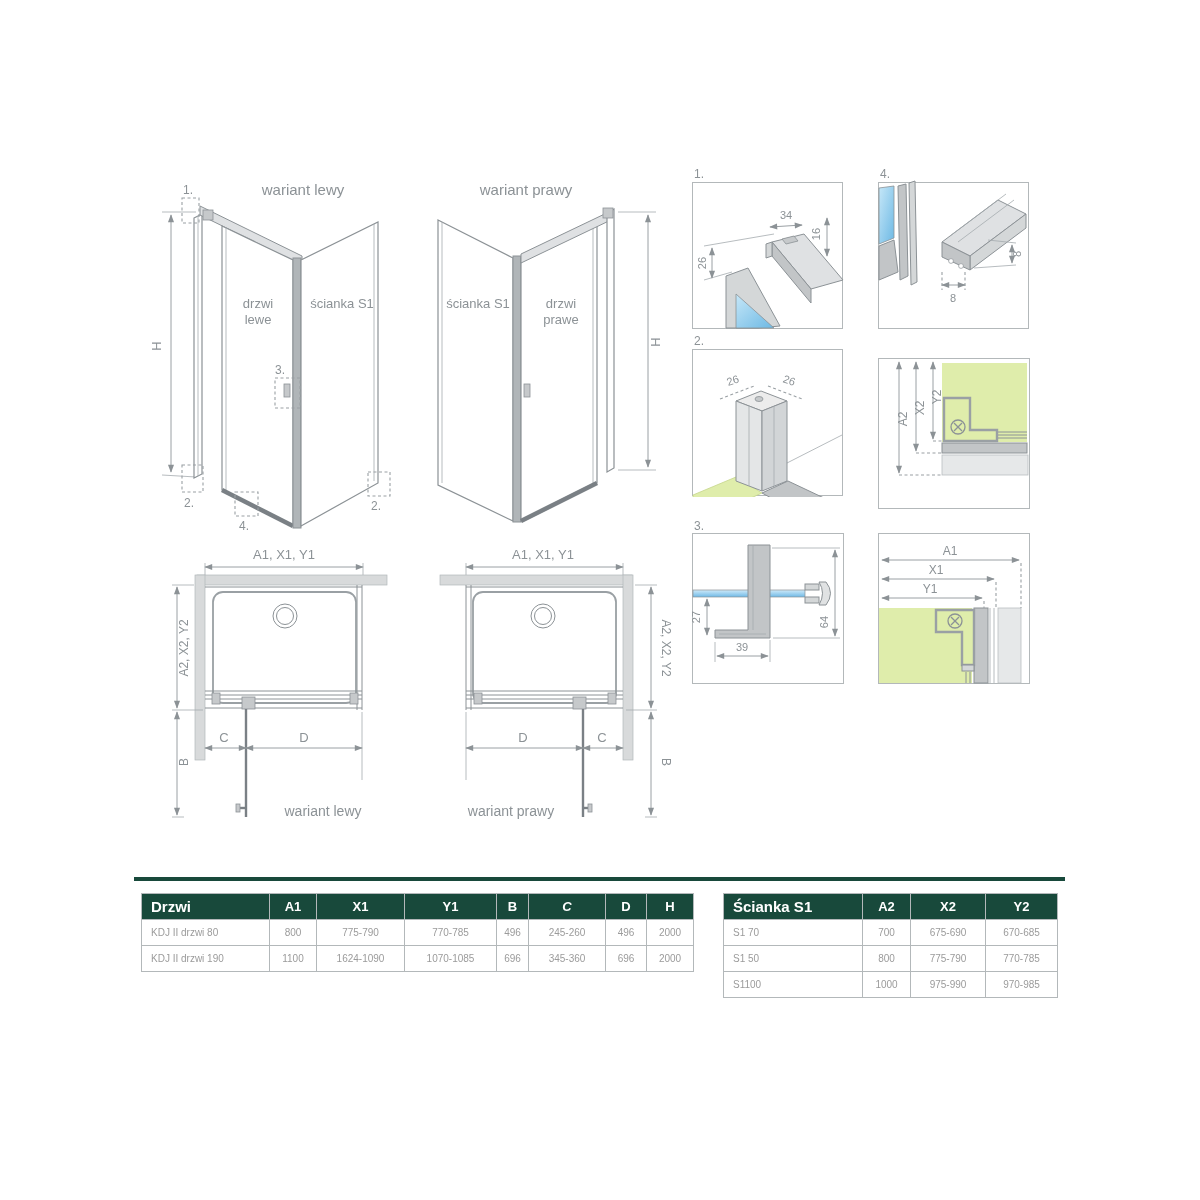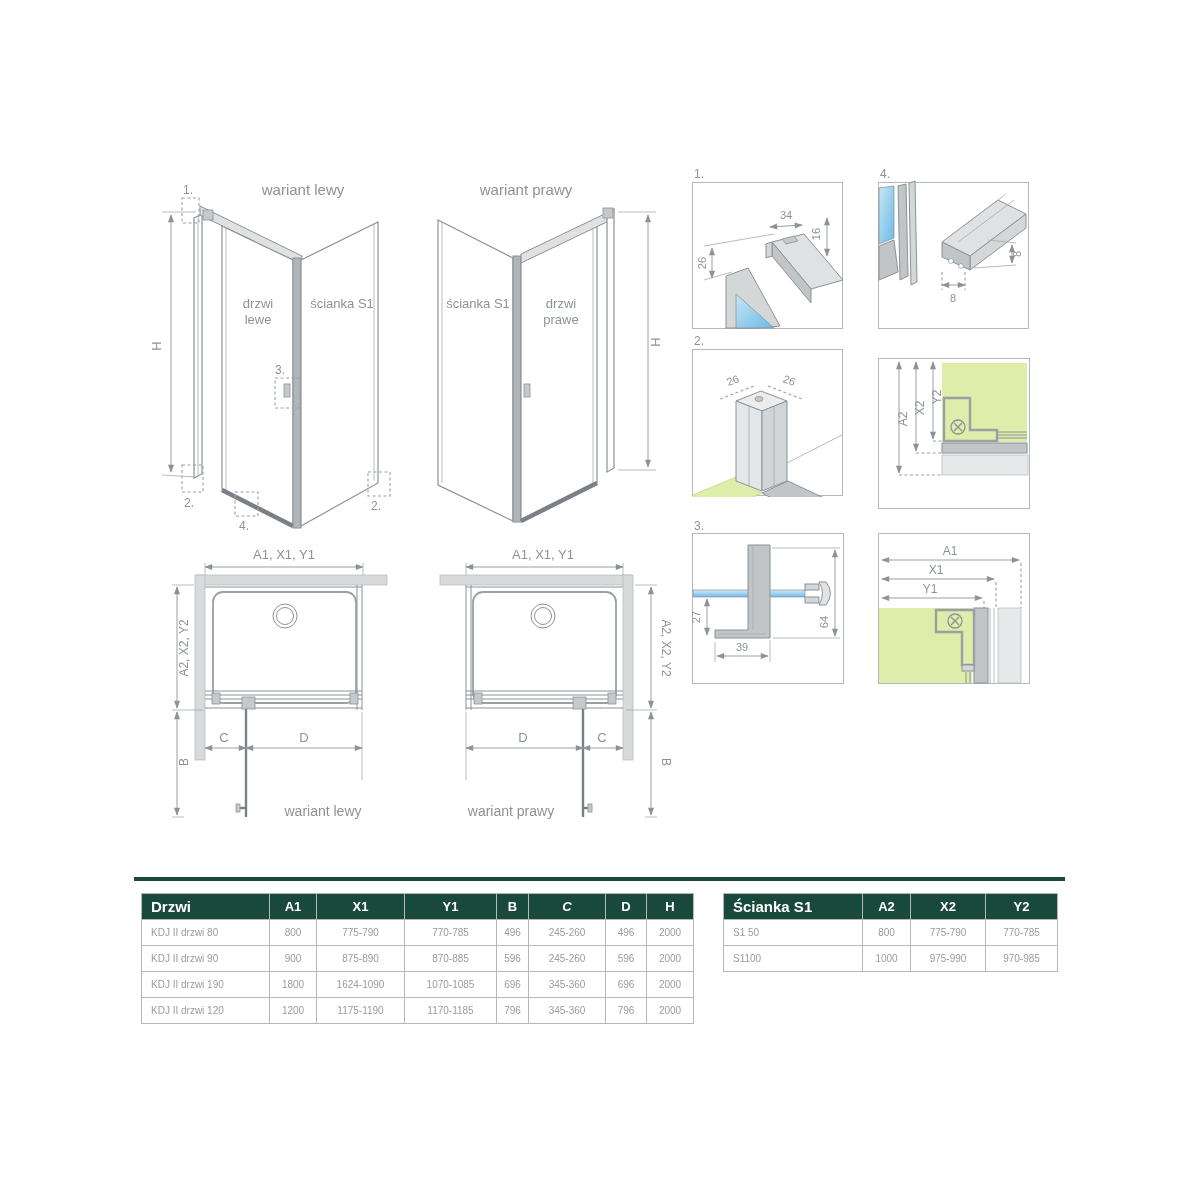--- a/index.html
+++ b/index.html
@@ -409,47 +409,27 @@
           <td>KDJ II drzwi 80</td>
           <td>800</td>
           <td>775-790</td>
           <td>770-785</td>
           <td>496</td>
           <td>245-260</td>
           <td>496</td>
           <td>2000</td>
         </tr>
         <tr>
-          <td>KDJ II drzwi 90</td>
-          <td>900</td>
-          <td>875-890</td>
-          <td>870-885</td>
-          <td>596</td>
-          <td>245-260</td>
-          <td>596</td>
-          <td>2000</td>
-        </tr>
-        <tr>
           <td>KDJ II drzwi 190</td>
-          <td>1800</td>
+          <td>1100</td>
           <td>1624-1090</td>
           <td>1070-1085</td>
           <td>696</td>
           <td>345-360</td>
           <td>696</td>
-          <td>2000</td>
-        </tr>
-        <tr>
-          <td>KDJ II drzwi 120</td>
-          <td>1200</td>
-          <td>1175-1190</td>
-          <td>1170-1185</td>
-          <td>796</td>
-          <td>345-360</td>
-          <td>796</td>
           <td>2000</td>
         </tr>
       </tbody>
   </table>
 
   <table id="table-scianka" class="spec">
     <colgroup>
       <col style="width:139px">
         <col style="width:48px">
         <col style="width:75px">
@@ -458,20 +438,26 @@
     <thead>
         <tr>
           <th>Ścianka S1</th>
           <th>A2</th>
           <th>X2</th>
           <th>Y2</th>
         </tr>
       </thead>
     <tbody>
         <tr>
+          <td>S1 70</td>
+          <td>700</td>
+          <td>675-690</td>
+          <td>670-685</td>
+        </tr>
+        <tr>
           <td>S1 50</td>
           <td>800</td>
           <td>775-790</td>
           <td>770-785</td>
         </tr>
         <tr>
           <td>S1100</td>
           <td>1000</td>
           <td>975-990</td>
           <td>970-985</td>

